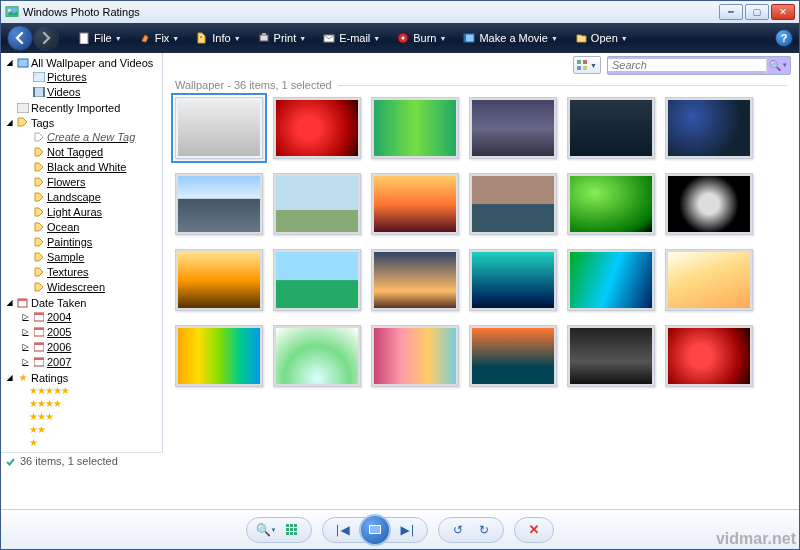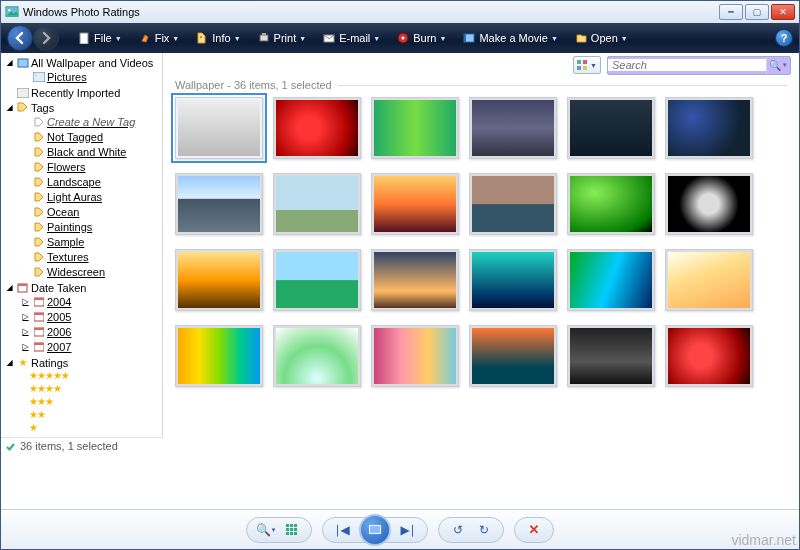--- a/index.html
+++ b/index.html
@@ -55,21 +55,21 @@
 .thumb { width: 88px; height: 62px; border: 1px solid #c6cedb; background: #ddd; box-shadow: 1px 1px 2px rgba(0,0,0,.15); position: relative; overflow: hidden; }
 .thumb.selected { outline: 2px solid #3e8de0; outline-offset: 2px; background: #eef4fc; }
 .thumb .fill { position: absolute; inset: 2px; }
 
 .controlbar { height: 40px; background: linear-gradient(#fdfeff,#e9eff8); border-top: 1px solid #c8d2e0; display: flex; align-items: center; justify-content: center; gap: 10px; }
 .ctrl-group { display: flex; align-items: center; gap: 4px; background: linear-gradient(#f4f8fd,#dde7f4); border: 1px solid #b7c5da; border-radius: 13px; padding: 2px 8px; height: 26px; }
 .ctrl-btn { width: 22px; height: 20px; display: flex; align-items: center; justify-content: center; color: #2a5ea8; font-size: 12px; }
 .ctrl-play { width: 32px; height: 32px; border-radius: 50%; background: radial-gradient(circle at 35% 30%,#6ea9f0,#1d5bb2); border: 2px solid #a8c7ef; display: flex; align-items: center; justify-content: center; margin: 0 2px; }
 .ctrl-btn.red { color: #d23a22; font-size: 13px; font-weight: bold; }
 
-.watermark { position: fixed; right: 4px; bottom: 2px; font-size: 14px; color: #b0b0b0; }
+.watermark { position: fixed; right: 4px; bottom: 2px; font-size: 16px; color: #b0b0b0; font-weight: bold; }
 
 
 .g1{background:linear-gradient(#eee,#bbb)} .g2{background:radial-gradient(circle at 40% 50%,#f33 20%,#a00 70%,#300)} .g3{background:linear-gradient(90deg,#2a6,#7d4,#2a6)}
 .g4{background:linear-gradient(#446,#668 50%,#334)} .g5{background:linear-gradient(#243443,#0a1a28)} .g6{background:radial-gradient(circle at 30% 30%,#35a,#123 70%)}
 .g7{background:linear-gradient(#9cf,#def 40%,#456 41%,#678)} .g8{background:linear-gradient(#bde 60%,#8a7 61%)} .g9{background:linear-gradient(#fc6,#f73 50%,#512)}
 .g10{background:linear-gradient(#a87 50%,#356 51%)} .g11{background:radial-gradient(ellipse at 30% 30%,#8e5,#070 80%,#000)} .g12{background:radial-gradient(circle at 50% 50%,#ddd 20%,#000 60%)}
 .g13{background:linear-gradient(#ffe08a,#f90 50%,#530)} .g14{background:linear-gradient(#9df 50%,#2a6 51%)} .g15{background:linear-gradient(#346,#fb6 70%,#532)}
 .g16{background:linear-gradient(#1ed0c0,#036 80%,#013)} .g17{background:linear-gradient(110deg,#0a2,#0cf 50%,#026)} .g18{background:linear-gradient(160deg,#ffe,#fd8 40%,#fa5)}
 .g19{background:linear-gradient(90deg,#fa0,#fd0,#8d0,#0c8,#09e)} .g20{background:radial-gradient(circle at 50% 90%,#dff,#7d8 50%,#fff)} .g21{background:linear-gradient(90deg,#c47,#f9a,#fc6,#7cd)}
 .g22{background:linear-gradient(#f73,#045 70%)} .g23{background:linear-gradient(#222,#555 60%,#111)} .g24{background:radial-gradient(circle at 40% 50%,#f44 20%,#900 70%,#200)}
@@ -207,20 +207,33 @@
               <li>
                   <div class="row">
                     <span class="expander"></span>
                     <span class="nicon">
                       <svg width="12" height="10" viewBox="0 0 12 10">
                         <rect x="0" y="0" width="12" height="10" fill="#def" stroke="#48a"></rect>
                         <circle cx="3" cy="3" r="1" fill="#fc6"></circle>
                       </svg>
                     </span>
                     <span>Pictures</span>
+                  </div>
+                </li>
+              <li>
+                  <div class="row">
+                    <span class="expander"></span>
+                    <span class="nicon">
+                      <svg width="12" height="10" viewBox="0 0 12 10">
+                        <rect x="0" y="0" width="12" height="10" fill="#cde" stroke="#579"></rect>
+                        <rect x="0" y="0" width="2" height="10" fill="#579"></rect>
+                        <rect x="10" y="0" width="2" height="10" fill="#579"></rect>
+                      </svg>
+                    </span>
+                    <span>Videos</span>
                   </div>
                 </li>
             </ul>
           </li>
           <li>
               <div class="row">
                 <span class="expander"></span>
                 <span class="nicon">
                   <svg width="12" height="10" viewBox="0 0 12 10">
                     <rect x="0" y="0" width="12" height="10" fill="#eee" stroke="#888"></rect>

